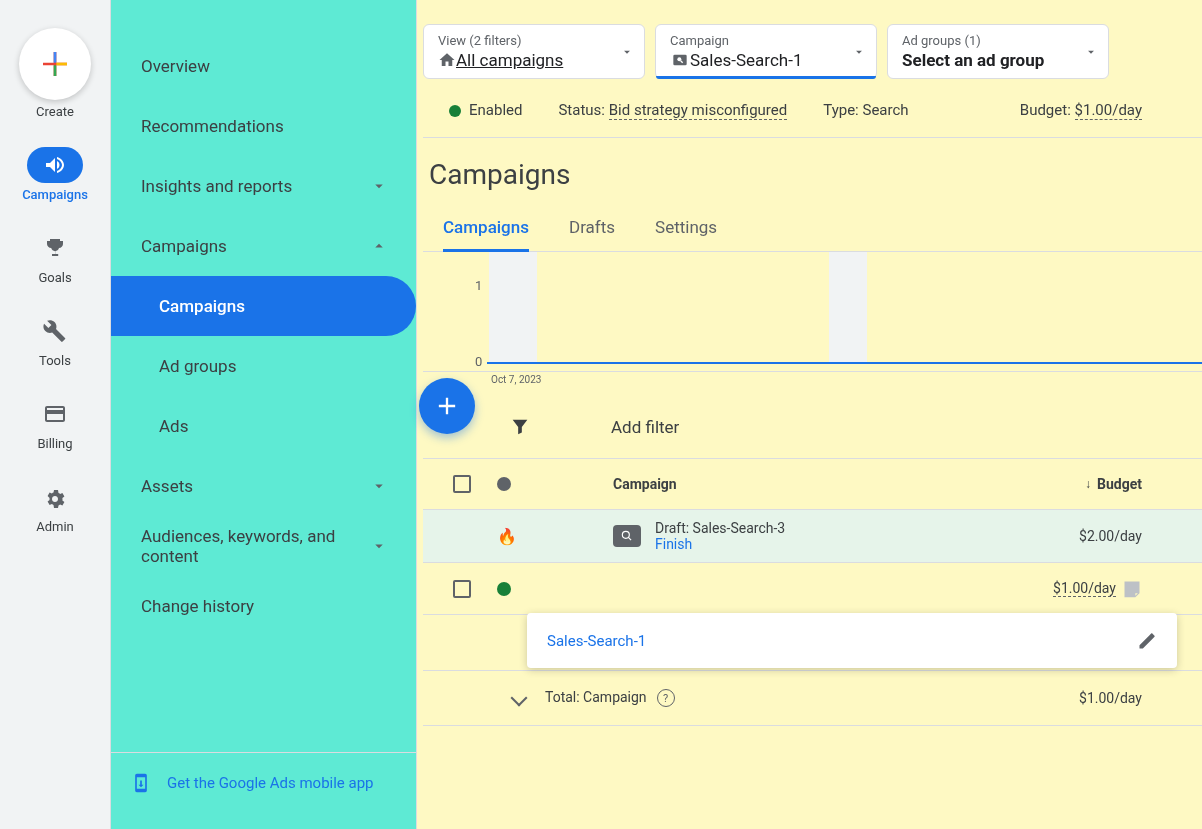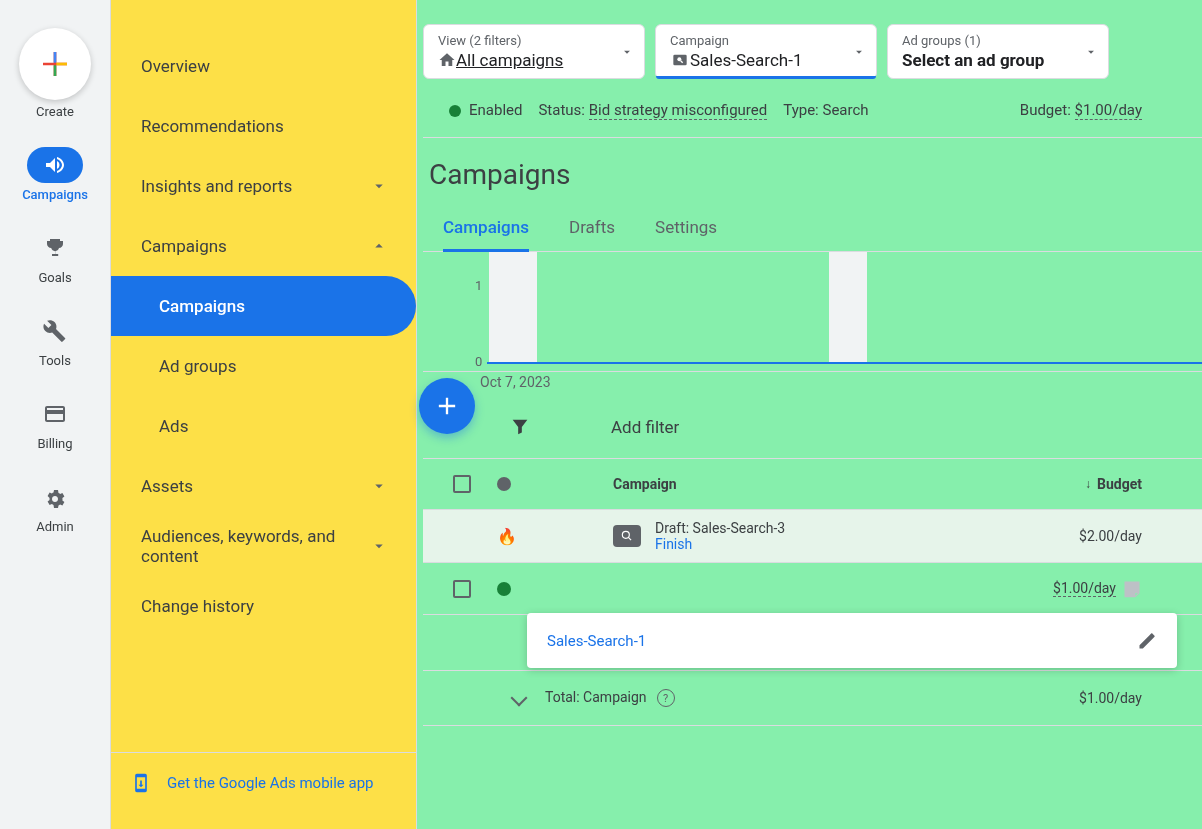--- a/index.html
+++ b/index.html
@@ -7,50 +7,50 @@
 .app{display:flex;height:829px;width:1202px}
 .rail{width:111px;background:#f1f3f4;border-right:1px solid #dadce0;display:flex;flex-direction:column;align-items:center;padding-top:24px;gap:20px}
 .rail-create{width:72px;height:72px;border-radius:50%;background:#fff;display:flex;align-items:center;justify-content:center;box-shadow:0 2px 6px rgba(0,0,0,.2)}
 .rail-item{display:flex;flex-direction:column;align-items:center;gap:4px;cursor:pointer;padding:4px}
 .rail-item.active .rail-pill{background:#1a73e8}
 .rail-pill{width:56px;height:36px;border-radius:18px;display:flex;align-items:center;justify-content:center}
 .rail-label{font-size:13px;color:#3c4043}
 .rail-item.active .rail-label{color:#1a73e8;font-weight:500}
 .rail-icon{width:24px;height:24px;fill:#5f6368}
 .rail-item.active .rail-icon{fill:#fff}
-.sidebar{width:306px;background:#fde047;border-right:1px solid #dadce0;padding-top:36px;display:flex;flex-direction:column;position:relative}
+.sidebar{width:306px;background:#5eead4;border-right:1px solid #dadce0;padding-top:36px;display:flex;flex-direction:column;position:relative}
 .sb-item{height:60px;display:flex;align-items:center;justify-content:space-between;padding:0 28px 0 30px;font-size:17px;color:#3c4043;cursor:pointer}
 .sb-sub{padding-left:48px}
 .sb-chev{width:18px;height:18px;fill:#5f6368}
 .sb-active{background:#1a73e8;color:#fff;font-weight:500;border-radius:0 30px 30px 0;margin-right:0}
 .sb-bottom{position:absolute;bottom:16px;left:0;right:0;border-top:1px solid #dadce0;display:flex;align-items:center;gap:16px;padding:16px 20px;color:#1a73e8;font-size:15px}
-.main{flex:1;background:#86efac;padding:24px 0 0 6px;position:relative}
+.main{flex:1;background:#fef9c3;padding:24px 0 0 6px;position:relative}
 .scopebar{display:flex;gap:10px;margin-bottom:16px}
 .scope{border:1px solid #dadce0;border-radius:6px;padding:8px 14px;min-width:222px;position:relative;background:#fff}
 .scope.active::after{content:"";position:absolute;left:0;right:0;bottom:-1px;height:3px;background:#1a73e8;border-radius:0 0 6px 6px}
 .scope-label{font-size:13px;color:#5f6368;margin-bottom:2px}
 .scope-val{font-size:17px;color:#202124;display:flex;align-items:center;}
 .scope-val.und{text-decoration:underline}
 .scope-val.bold{font-weight:700}
 .scope-drop{position:absolute;right:10px;top:50%;transform:translateY(-50%)}
-.statusbar{display:flex;align-items:center;gap:16px;padding:6px 20px 18px 26px;font-size:15px;color:#3c4043;border-bottom:1px solid #dadce0}
+.statusbar{display:flex;align-items:center;gap:36px;padding:6px 20px 18px 26px;font-size:15px;color:#3c4043;border-bottom:1px solid #dadce0}
 .dot-green{width:12px;height:12px;border-radius:50%;background:#188038;display:inline-block;margin-right:8px;vertical-align:middle}
 .dashed{border-bottom:1px dashed #5f6368}
 .page-title{font-size:28px;font-weight:400;color:#3c4043;padding:20px 0 10px 6px}
 .tabs{display:flex;gap:40px;padding:8px 0 0 20px;border-bottom:1px solid #dadce0}
 .tab{padding:8px 0 14px;font-size:17px;color:#5f6368;cursor:pointer;position:relative}
 .tab.active{color:#1a73e8;font-weight:500}
 .tab.active::after{content:"";position:absolute;left:0;right:0;bottom:-1px;height:3px;background:#1a73e8}
 .chart{height:120px;position:relative;border-bottom:1px solid #dadce0}
 .chart-grey1{position:absolute;left:66px;top:0;width:48px;height:112px;background:#f1f3f4}
 .chart-grey2{position:absolute;left:406px;top:0;width:38px;height:112px;background:#f1f3f4}
 .chart-line{position:absolute;left:64px;right:0;top:110px;height:2px;background:#1a73e8}
 .chart-y1{position:absolute;left:52px;top:26px;font-size:13px;color:#5f6368}
 .chart-y0{position:absolute;left:52px;top:102px;font-size:13px;color:#5f6368}
-.chart-date{position:absolute;left:57px;top:122px;font-size:14px;color:#5f6368}
+.chart-date{position:absolute;left:68px;top:122px;font-size:10px;color:#5f6368}
 .fab{position:absolute;left:2px;top:378px;width:56px;height:56px;border-radius:50%;background:#1a73e8;display:flex;align-items:center;justify-content:center;box-shadow:0 4px 10px rgba(26,115,232,.4);z-index:5}
 .filterbar{display:flex;align-items:center;gap:80px;padding:20px 0 20px 86px;border-bottom:1px solid #dadce0;margin-top:24px}
 .table{width:100%}
 .thead{display:flex;align-items:center;padding:16px 20px 16px 30px;border-bottom:1px solid #dadce0;font-size:14px;font-weight:700}
 .lead-cell{width:160px;display:flex;align-items:center;gap:26px}
 .checkbox{width:18px;height:18px;border:2px solid #5f6368;border-radius:2px}
 .status-dot{width:14px;height:14px;border-radius:50%;background:#5f6368}
 .camp-cell{flex:1}
 .budget-cell{width:140px;text-align:right;padding-right:40px;display:flex;align-items:center;justify-content:flex-end;gap:6px}
 .trow{display:flex;align-items:center;padding:10px 20px 10px 30px;border-bottom:1px solid #dadce0}

